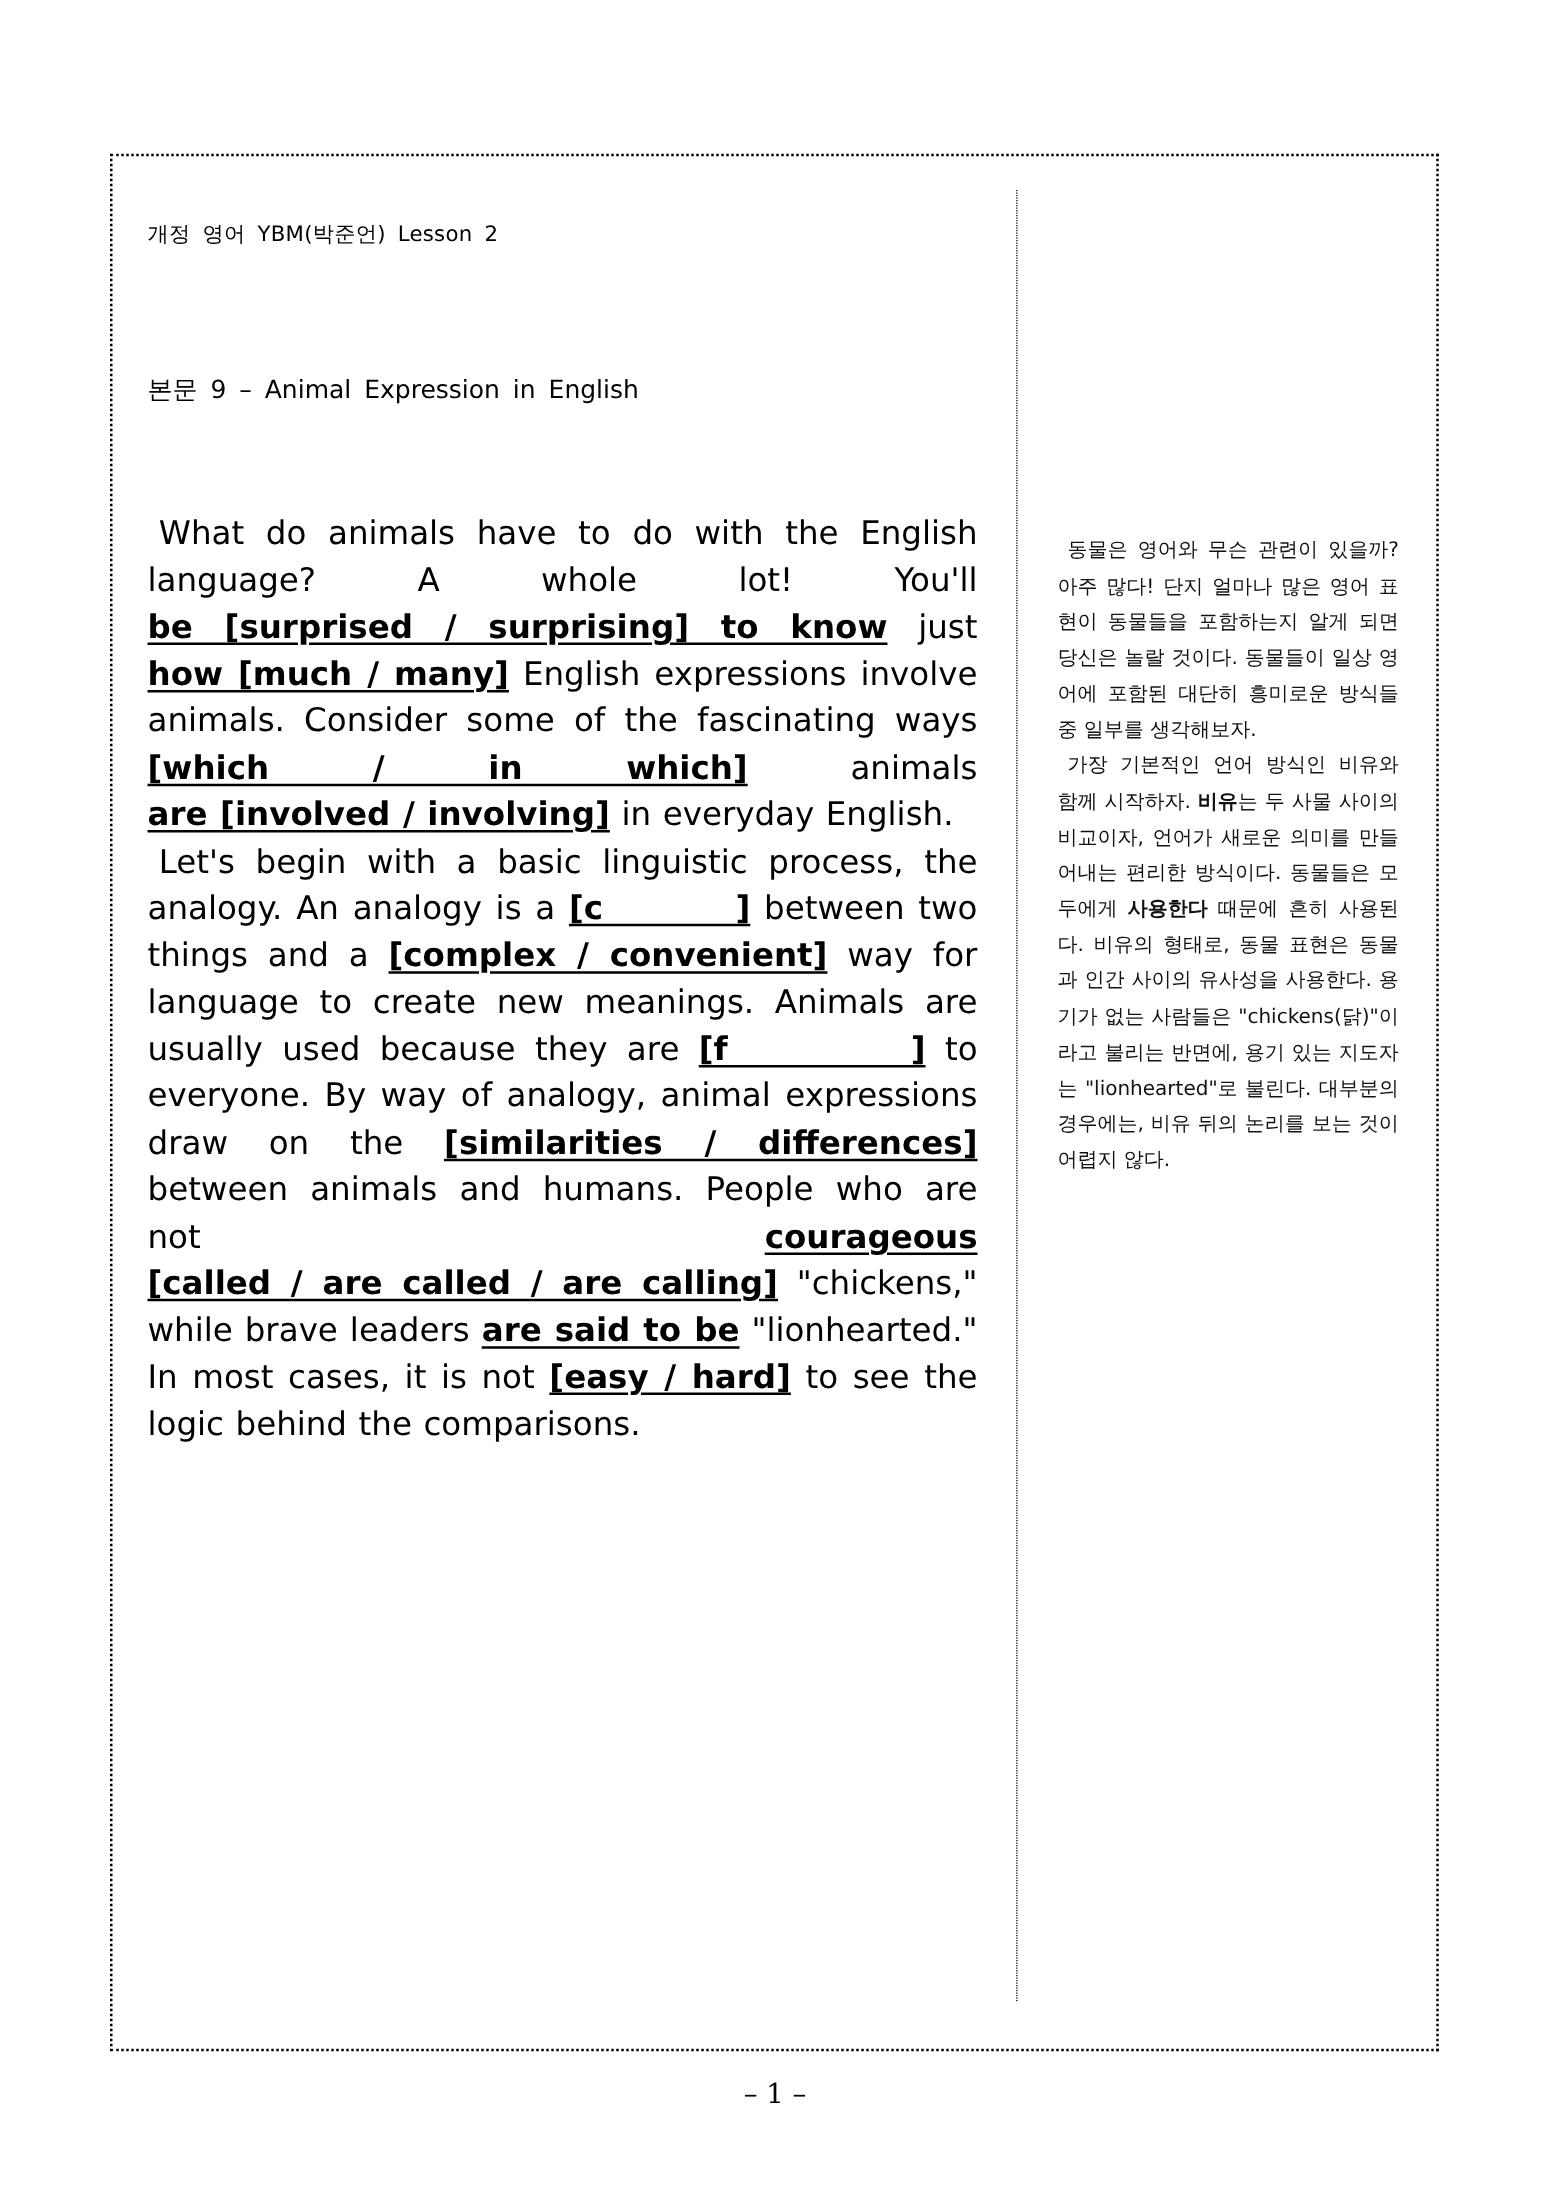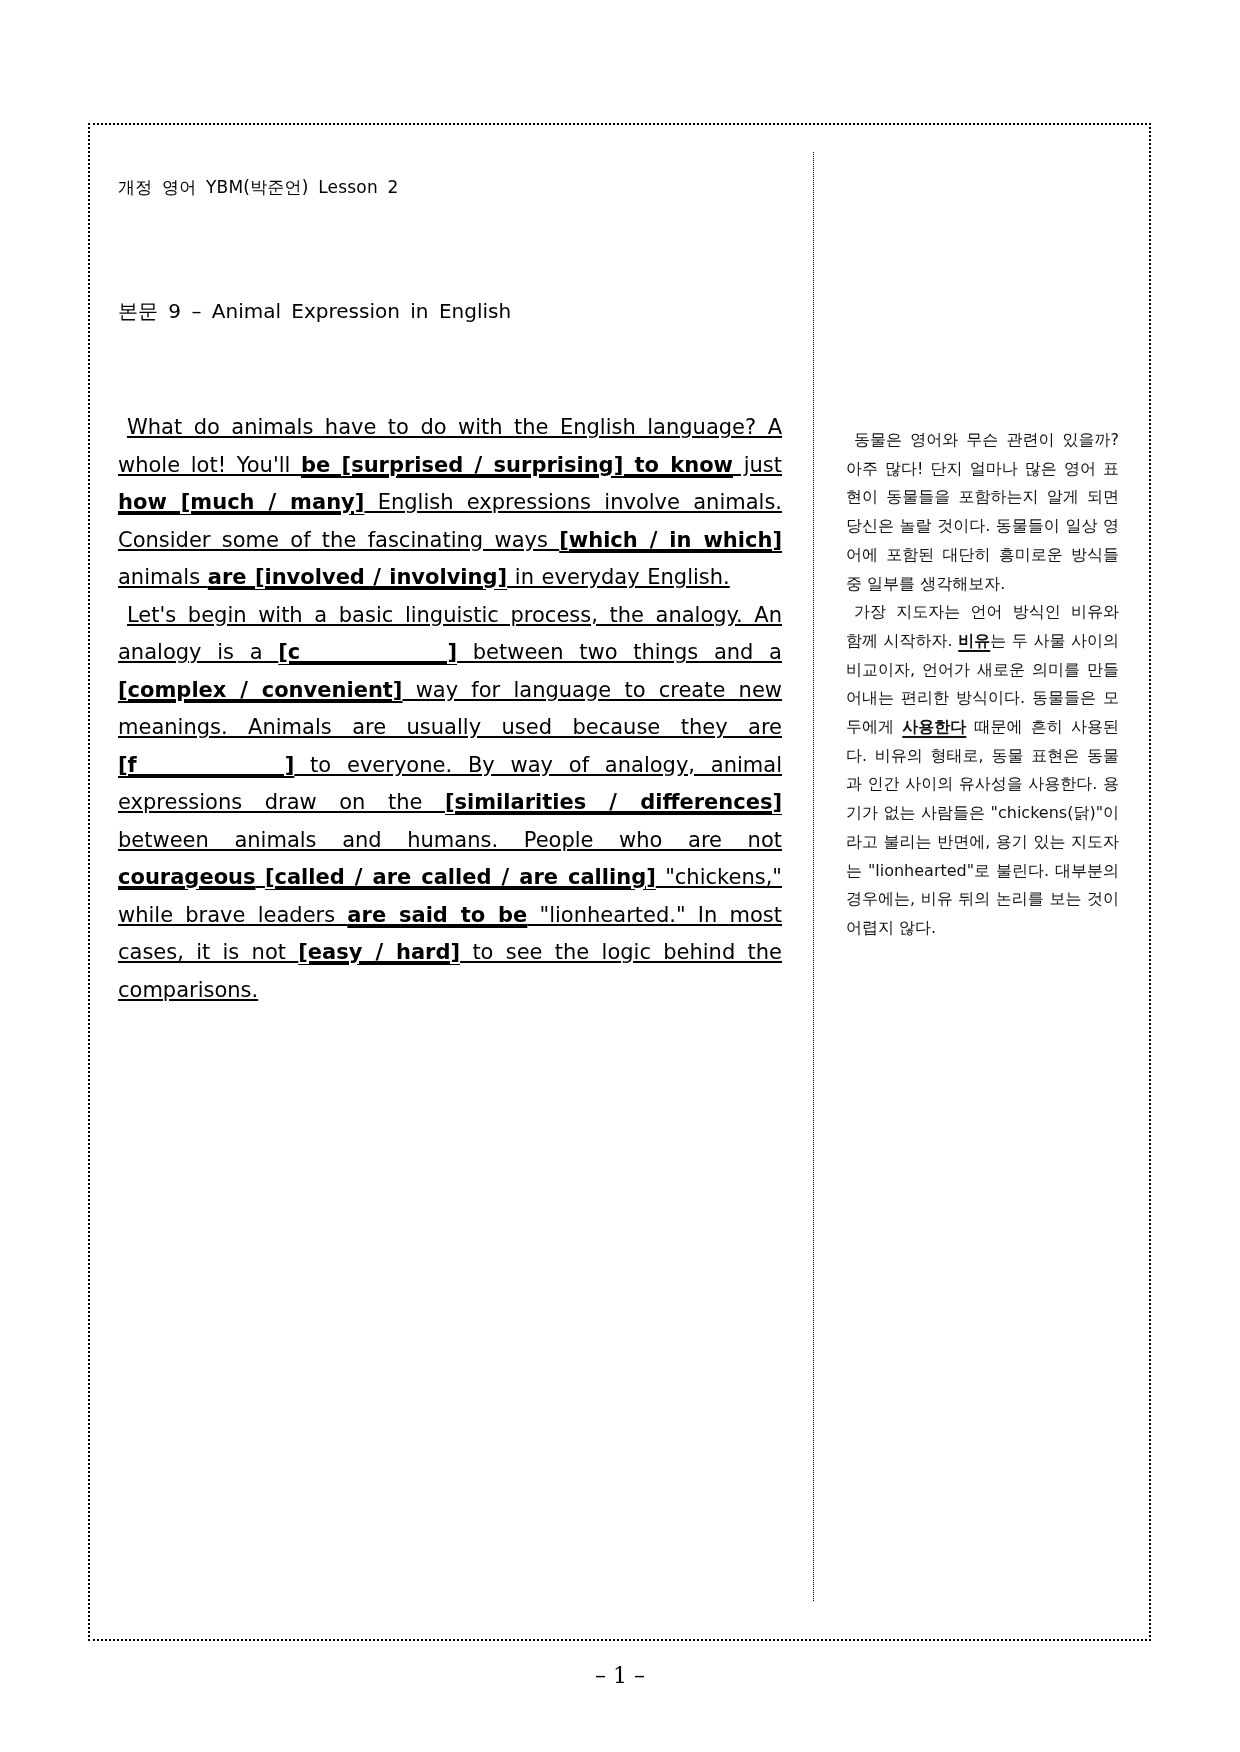--- a/index.html
+++ b/index.html
@@ -18,38 +18,37 @@
     .doc-title {
       position: absolute; left: 118px; top: 176px; font-size: 17px; letter-spacing: 0.2px;
       word-spacing: 4px; white-space: nowrap;
     }
     .section-title {
       position: absolute; left: 118px; top: 298px; font-size: 20px;
       word-spacing: 4px; white-space: nowrap;
     }
     .english-body {
       position: absolute; left: 118px; top: 409px; width: 664px;
-      font-size: 21px; line-height: 37.5px; text-align: justify; text-align-last: left;
+      font-size: 26px; line-height: 37.5px; text-align: justify; text-align-last: left;
       word-spacing: 1px;
-      text-decoration: underline;
     }
     .english-body p { margin: 0; text-indent: 9px; }
     .korean-body {
       position: absolute; left: 846px; top: 408px; width: 273px;
       font-size: 16px; line-height: 28.7px; text-align: justify; text-align-last: left;
       color: #111;
       margin-top: 18px;
     }
     .korean-body p { margin: 0; text-indent: 8px; }
     .blank-q {
       font-weight: bold; text-decoration: underline; text-decoration-thickness: 1.5px;
       text-underline-offset: 4px; white-space: pre;
     }
     .key {
-      font-weight: bold; text-decoration: underline; text-decoration-thickness: 1.5px;
+      font-weight: bold; text-decoration-thickness: 1.5px;
       text-underline-offset: 4px;
     }
     .page-number {
       position: absolute; left: 0; width: 1240px; top: 1663px; text-align: center;
       font-family: "DejaVu Serif", "Liberation Serif", serif; font-size: 22px; white-space: pre;
     }
   </style>
 </head>
 <body>
 
@@ -59,16 +58,16 @@
 <div class="doc-title">개정 영어 YBM(박준언) Lesson 2</div>
 <div class="section-title">본문 9 – Animal Expression in English</div>
 
 <div class="english-body">
   <p><span>What do animals have to do with the English language? A whole lot! You'll </span><span class="blank-q">be [surprised / surprising] to know</span><span> just </span><span class="blank-q">how [much / many]</span><span> English expressions involve animals. Consider some of the fascinating ways </span><span class="blank-q">[which / in which]</span><span> animals </span><span class="blank-q">are [involved / involving]</span><span> in everyday English.</span></p>
   <p><span>Let's begin with a basic linguistic process, the analogy. An analogy is a </span><span class="blank-q">[c         ]</span><span> between two things and a </span><span class="blank-q">[complex / convenient]</span><span> way for language to create new meanings. Animals are usually used because they are </span><span class="blank-q">[f         ]</span><span> to everyone. By way of analogy, animal expressions draw on the </span><span class="blank-q">[similarities / differences]</span><span> between animals and humans. People who are not </span><span class="blank-q">courageous</span><span> </span><span class="blank-q">[called / are called / are calling]</span><span> "chickens," while brave leaders </span><span class="blank-q">are said to be</span><span> "lionhearted." In most cases, it is not </span><span class="blank-q">[easy / hard]</span><span> to see the logic behind the comparisons.</span></p>
 </div>
 
 <div class="korean-body">
   <p>동물은 영어와 무슨 관련이 있을까? 아주 많다! 단지 얼마나 많은 영어 표현이 동물들을 포함하는지 알게 되면 당신은 놀랄 것이다. 동물들이 일상 영어에 포함된 대단히 흥미로운 방식들 중 일부를 생각해보자.</p>
-  <p><span>가장 지도자는 언어 방식인 비유와 함께 시작하자. </span><span class="key">비유</span><span>는 두 사물 사이의 비교이자, 언어가 새로운 의미를 만들어내는 편리한 방식이다. 동물들은 모두에게 </span><span class="key">사용한다</span><span> 때문에 흔히 사용된다. 비유의 형태로, 동물 표현은 동물과 인간 사이의 유사성을 사용한다. 용기가 없는 사람들은 "chickens(닭)"이라고 불리는 반면에, 용기 있는 지도자는 "lionhearted"로 불린다. 대부분의 경우에는, 비유 뒤의 논리를 보는 것이 어렵지 않다.</span></p>
+  <p><span>가장 기본적인 언어 방식인 비유와 함께 시작하자. </span><span class="key">비유</span><span>는 두 사물 사이의 비교이자, 언어가 새로운 의미를 만들어내는 편리한 방식이다. 동물들은 모두에게 </span><span class="key">사용한다</span><span> 때문에 흔히 사용된다. 비유의 형태로, 동물 표현은 동물과 인간 사이의 유사성을 사용한다. 용기가 없는 사람들은 "chickens(닭)"이라고 불리는 반면에, 용기 있는 지도자는 "lionhearted"로 불린다. 대부분의 경우에는, 비유 뒤의 논리를 보는 것이 어렵지 않다.</span></p>
 </div>
 
 <div class="page-number">– 1 –</div>
 
 </body></html>

